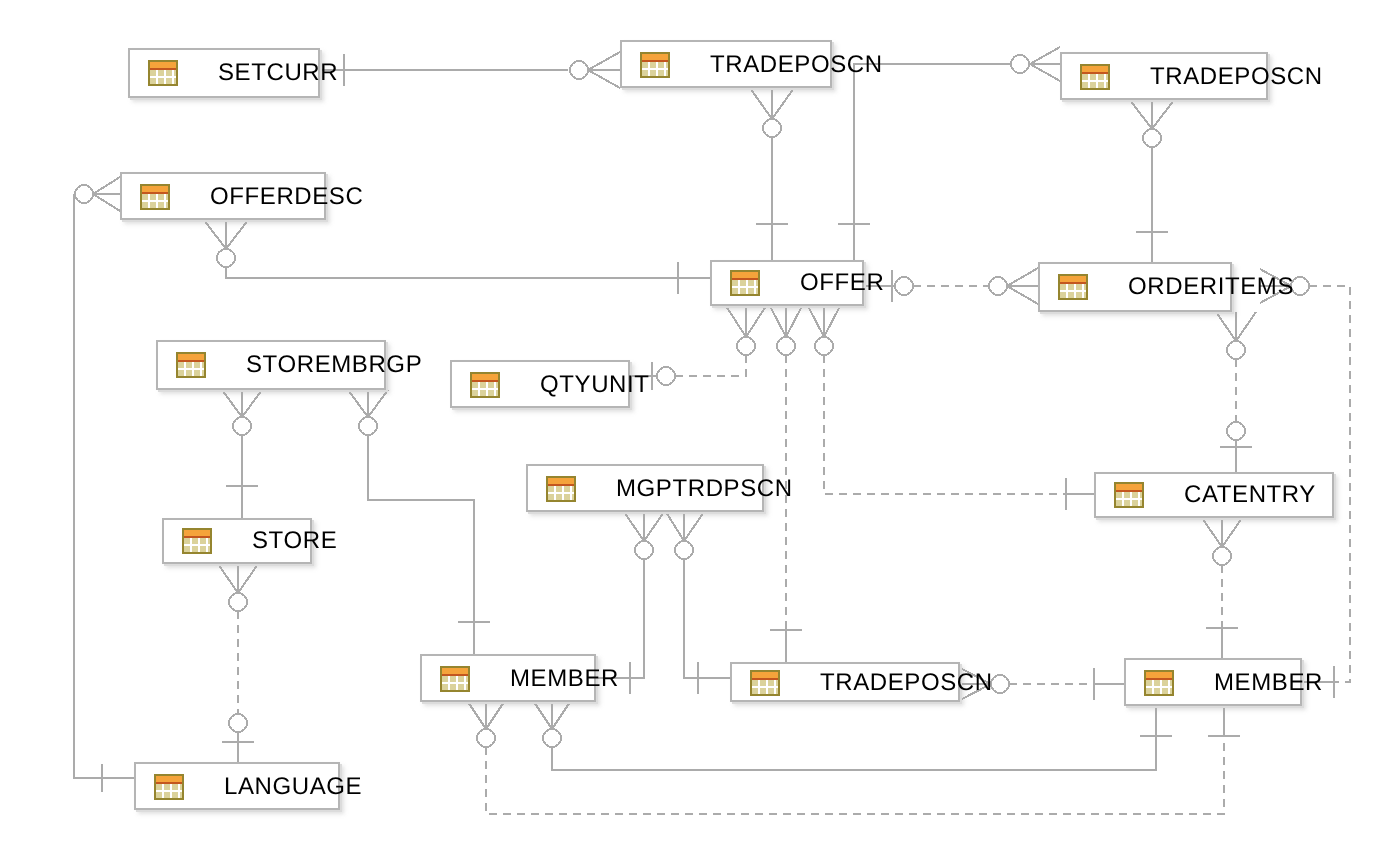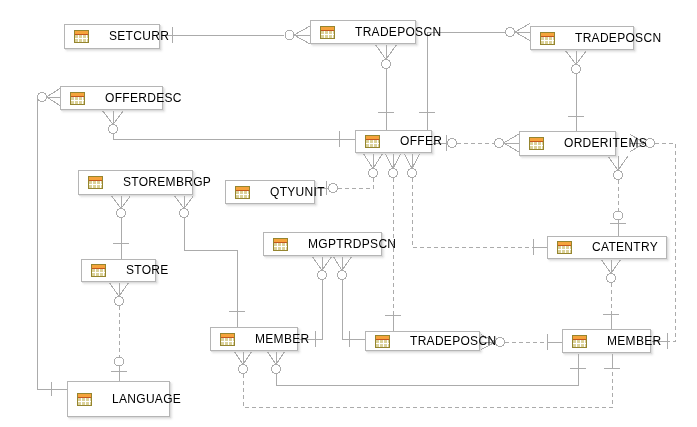--- a/index.html
+++ b/index.html
@@ -221,18 +221,18 @@
       <span class="entity-label">MEMBER</span>
     </div>
   <div class="entity" style="left:365px;top:331px;width:115px;height:20px">
       <span class="tbl-icon"></span>
       <span class="entity-label">TRADEPOSCN</span>
     </div>
   <div class="entity" style="left:562px;top:329px;width:89px;height:24px">
       <span class="tbl-icon"></span>
       <span class="entity-label">MEMBER</span>
     </div>
-  <div class="entity" style="left:67px;top:381px;width:103px;height:36px">
+  <div class="entity" style="left:67px;top:381px;width:103px;height:24px">
       <span class="tbl-icon"></span>
       <span class="entity-label">LANGUAGE</span>
     </div>
 
 </div>
 
 </body></html>

